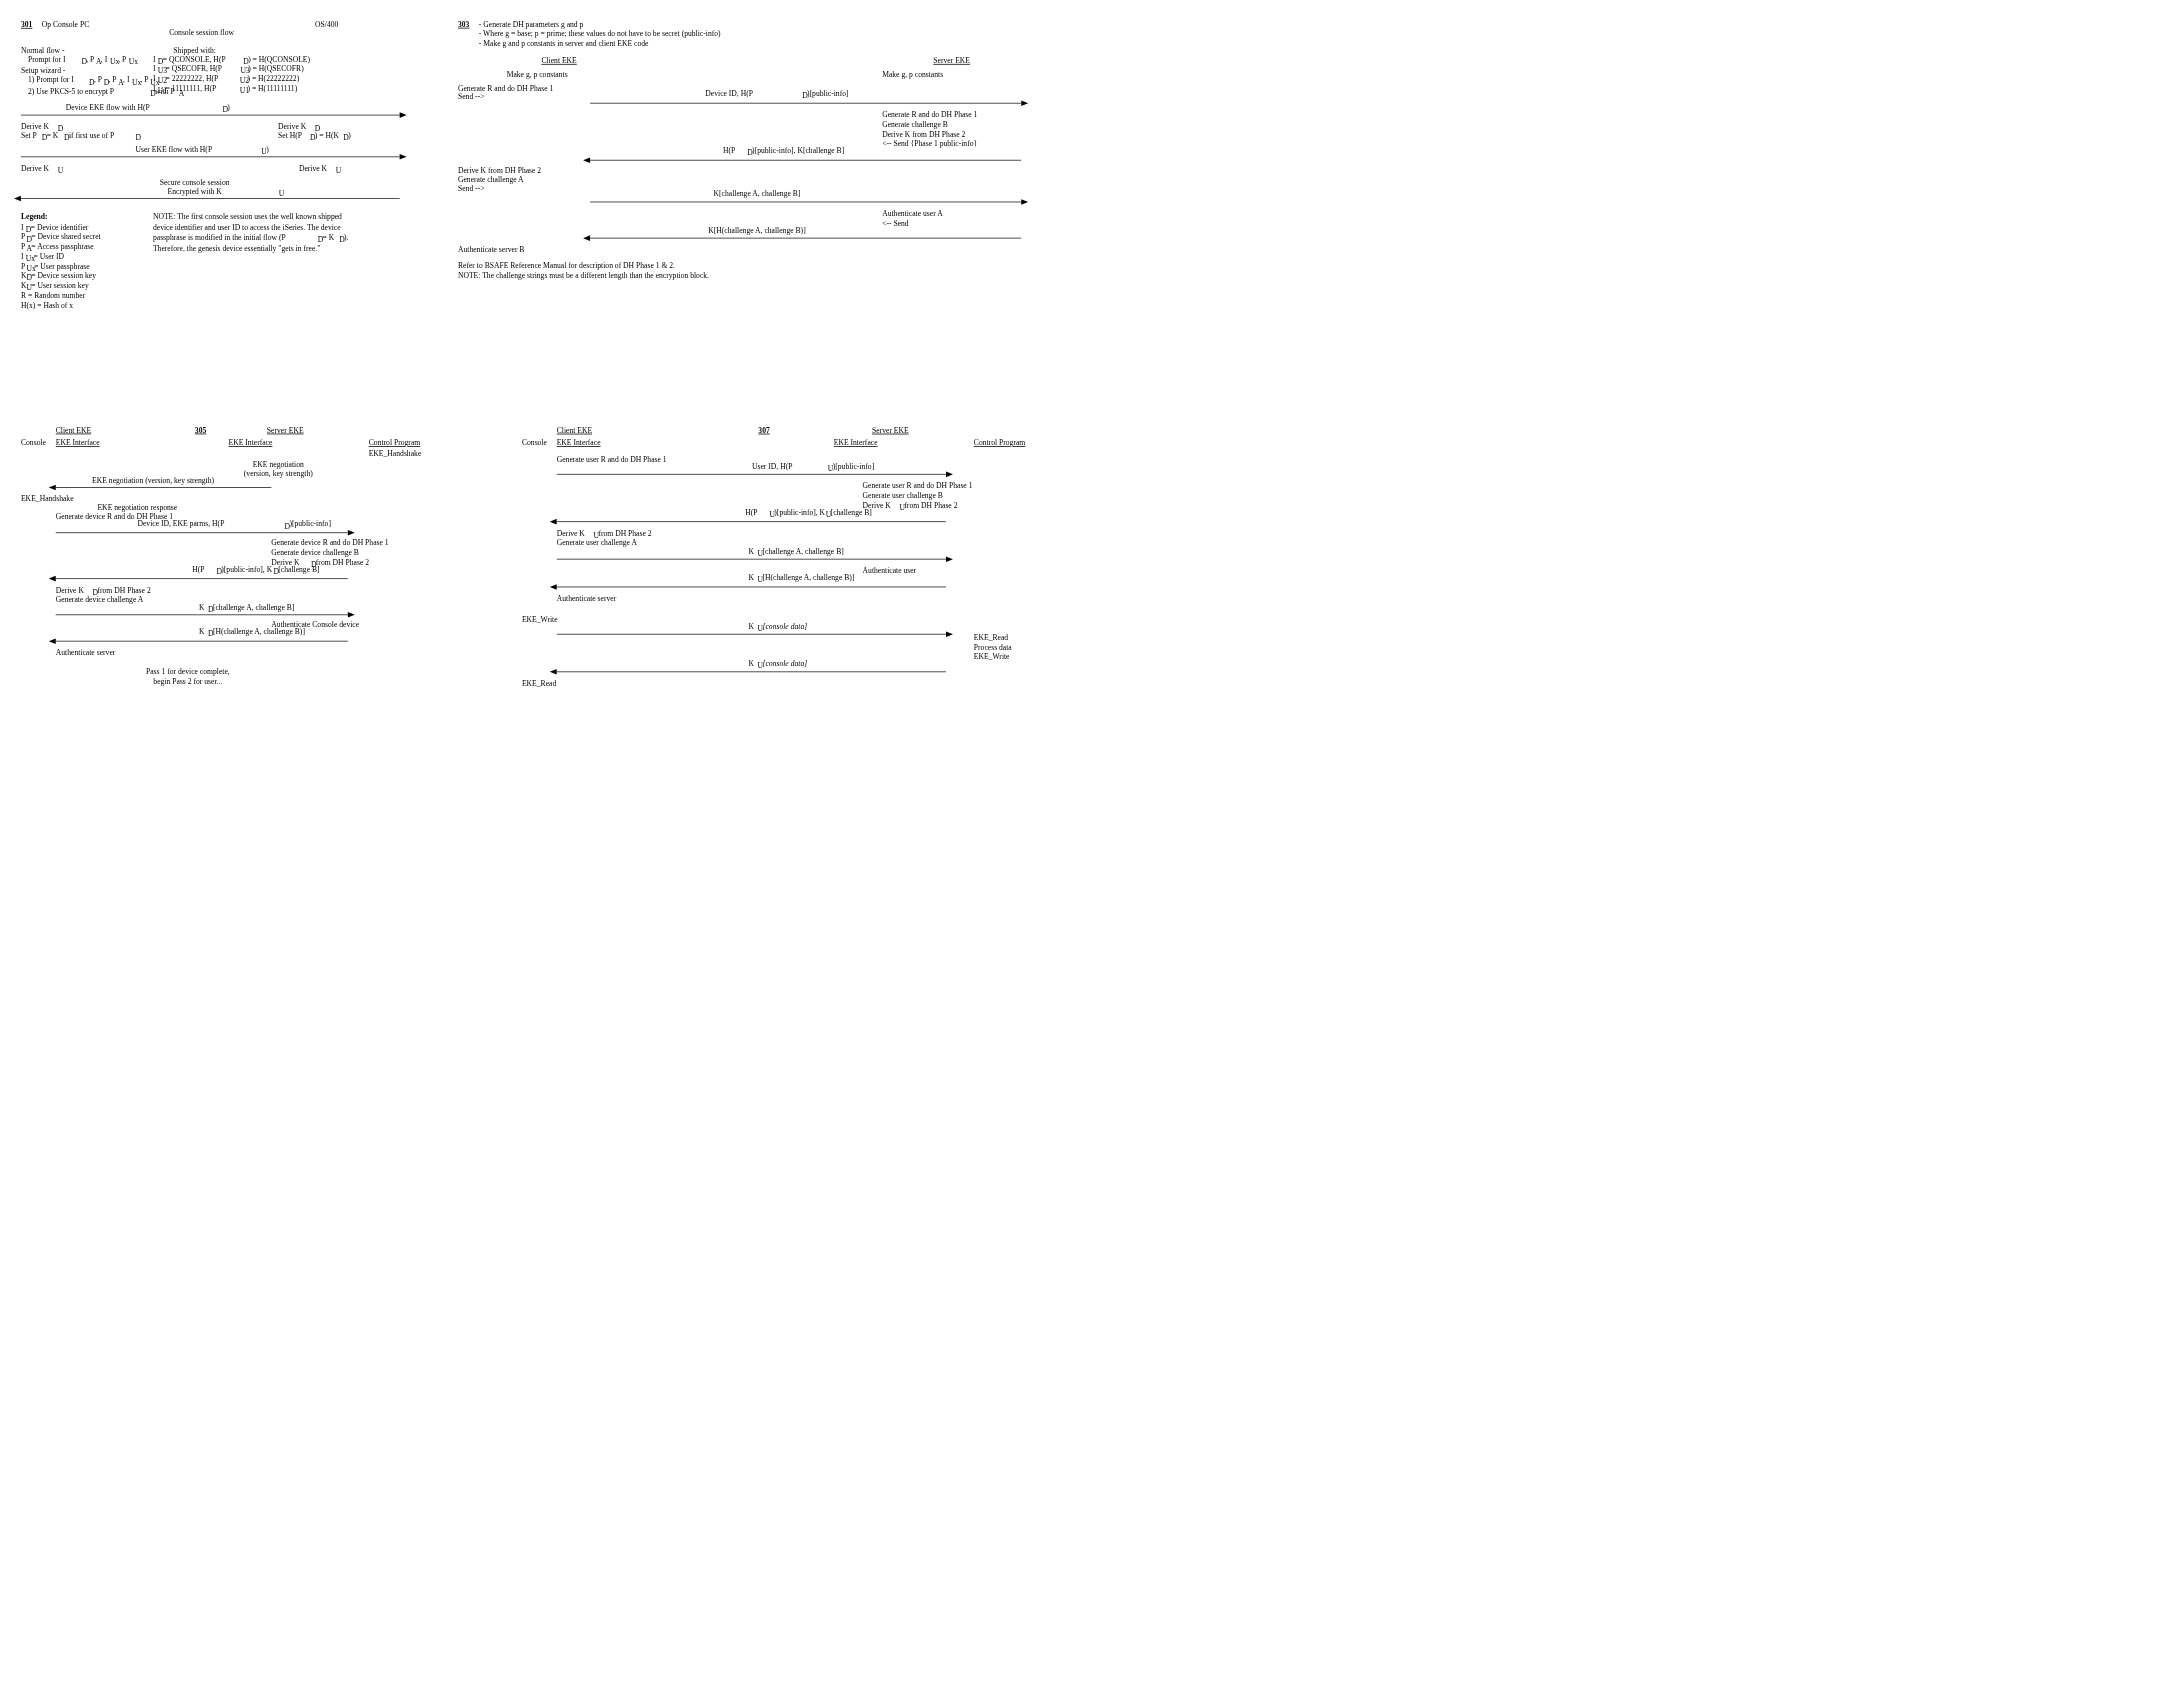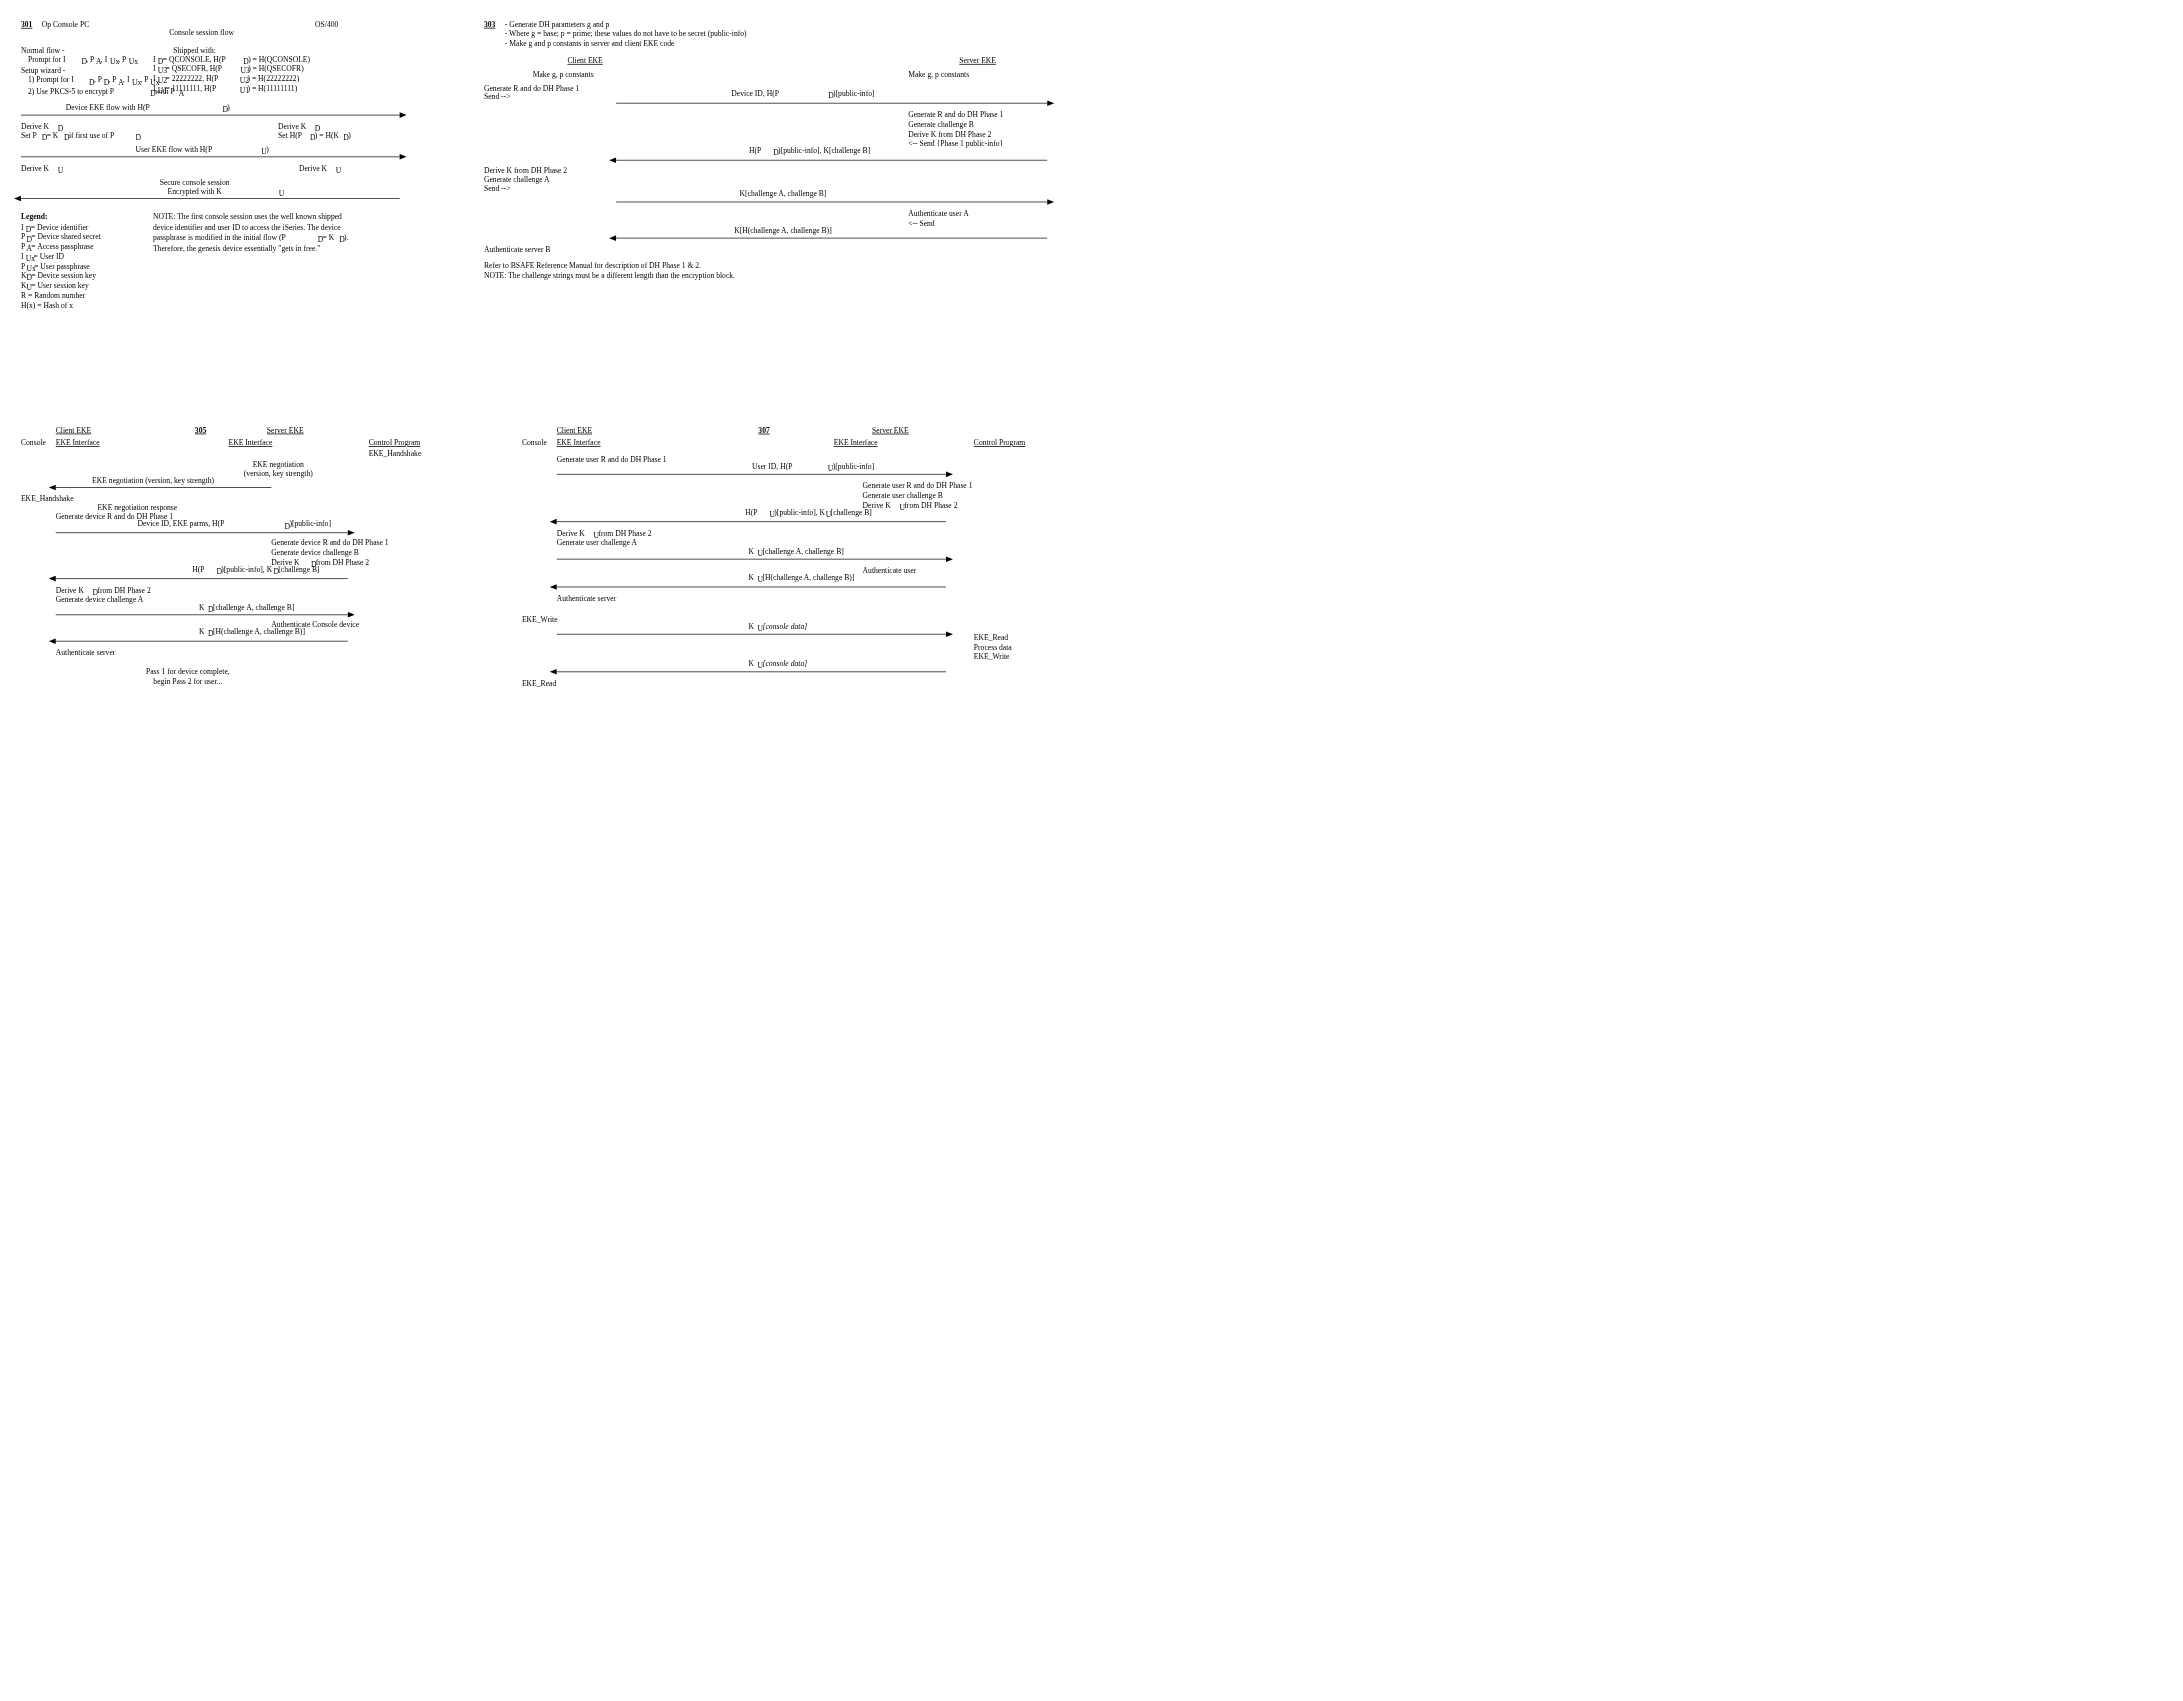--- a/index.html
+++ b/index.html
@@ -22,21 +22,21 @@
     svg text {
       font-family: 'Times New Roman', Times, serif;
       font-size: 11px;
     }
   </style>
 </head>
 <body>
 
 <div class="page">
 
-  <div style="display:flex; gap:60px; margin-bottom:35px;">
+  <div style="display:flex; gap:34px; margin-bottom:35px;">
 
     <div style="width:403px; position:relative;">
       <svg width="403" height="369" viewBox="0 0 580 530" style="font-size:11px">
 
         <text x="10" y="18" text-decoration="underline" font-weight="bold">301</text>
 
         <text x="40" y="18">Op Console PC</text>
         <text x="270" y="30" text-anchor="middle">Console session flow</text>
         <text x="450" y="18" text-anchor="middle">OS/400</text>
 

